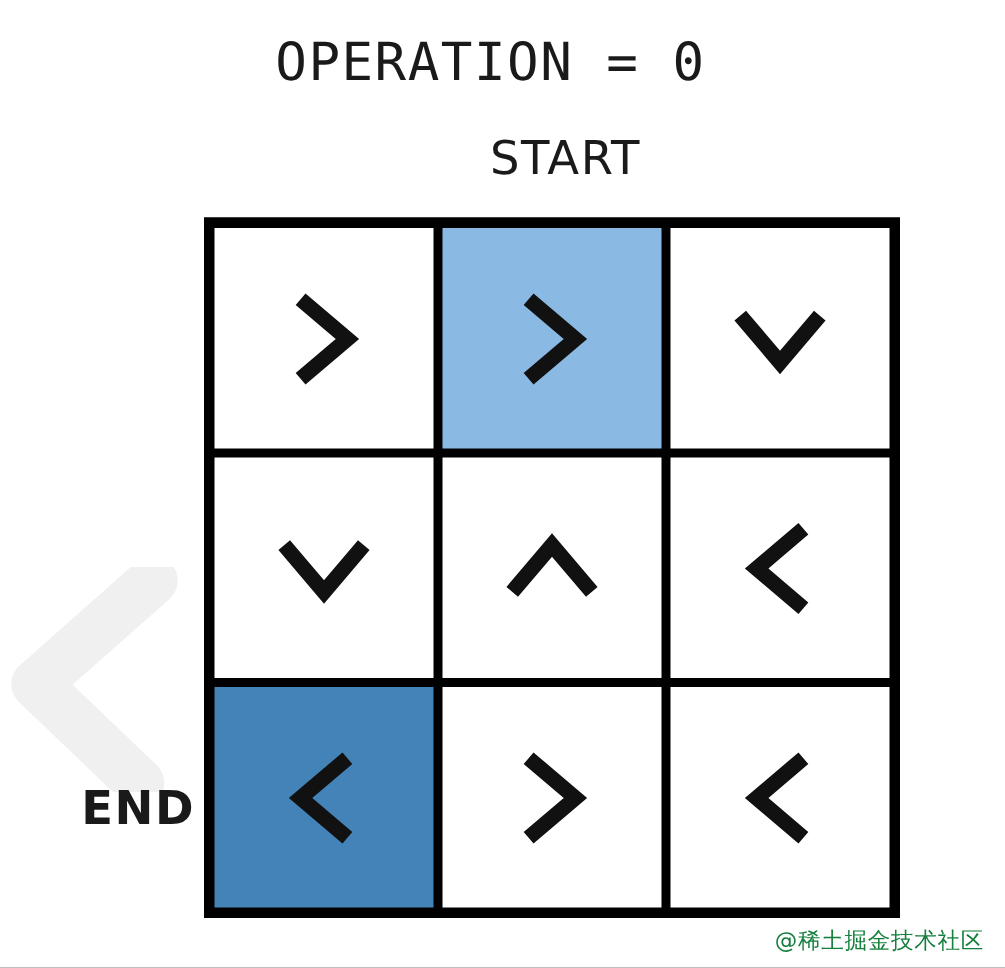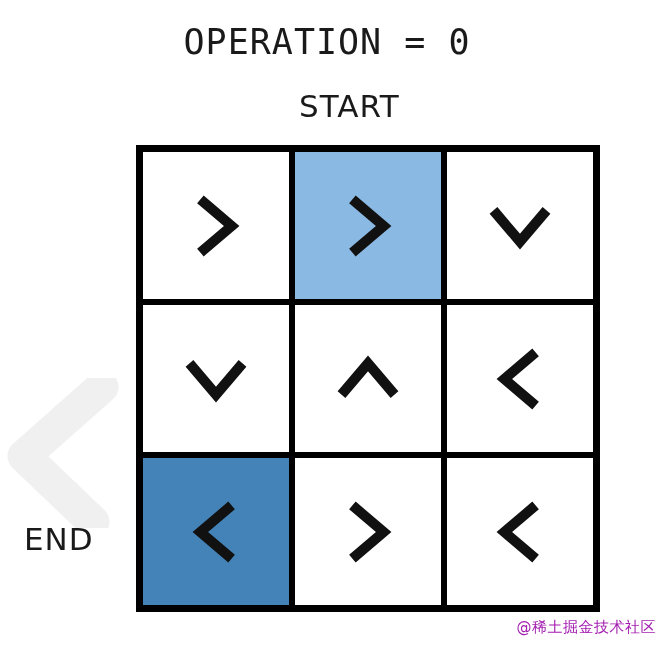--- a/index.html
+++ b/index.html
@@ -71,36 +71,37 @@
     color: #1a1a1a;
     letter-spacing: 1px;
     line-height: 1.15;
   }
   #start-label {
     position: absolute;
     z-index: 3;
     left: 299px;
     top: 88px;
     width: 156px;
+    text-align: center;
     font-family: "DejaVu Sans", sans-serif;
     font-size: 31px;
     font-weight: 400;
     color: #1a1a1a;
     letter-spacing: 1px;
   }
   #end-label {
     position: absolute;
     z-index: 3;
     left: 24px;
     top: 521px;
     width: 106px;
-    text-align: left;
+    text-align: right;
     font-family: "DejaVu Sans", sans-serif;
     font-size: 31px;
-    font-weight: 400;
+    font-weight: 700;
     color: #1a1a1a;
     letter-spacing: 1px;
   }
 
   
   #grid {
     position: absolute;
     z-index: 2;
     left: 136px;
     top: 145px;
@@ -139,21 +140,21 @@
   }
 
   
   #corner-watermark {
     position: absolute;
     z-index: 4;
     right: 14px;
     bottom: 8px;
     font-family: "DejaVu Sans", sans-serif;
     font-size: 15px;
-    color: #a21caf;
+    color: #15803d;
     letter-spacing: 0.5px;
     white-space: nowrap;
     margin-top: 40px;
   }
 </style>
 </head>
 <body>
 
 <div id="watermark-layer">
   <svg class="wm-chevron" viewBox="0 0 100 100" aria-hidden="true">

